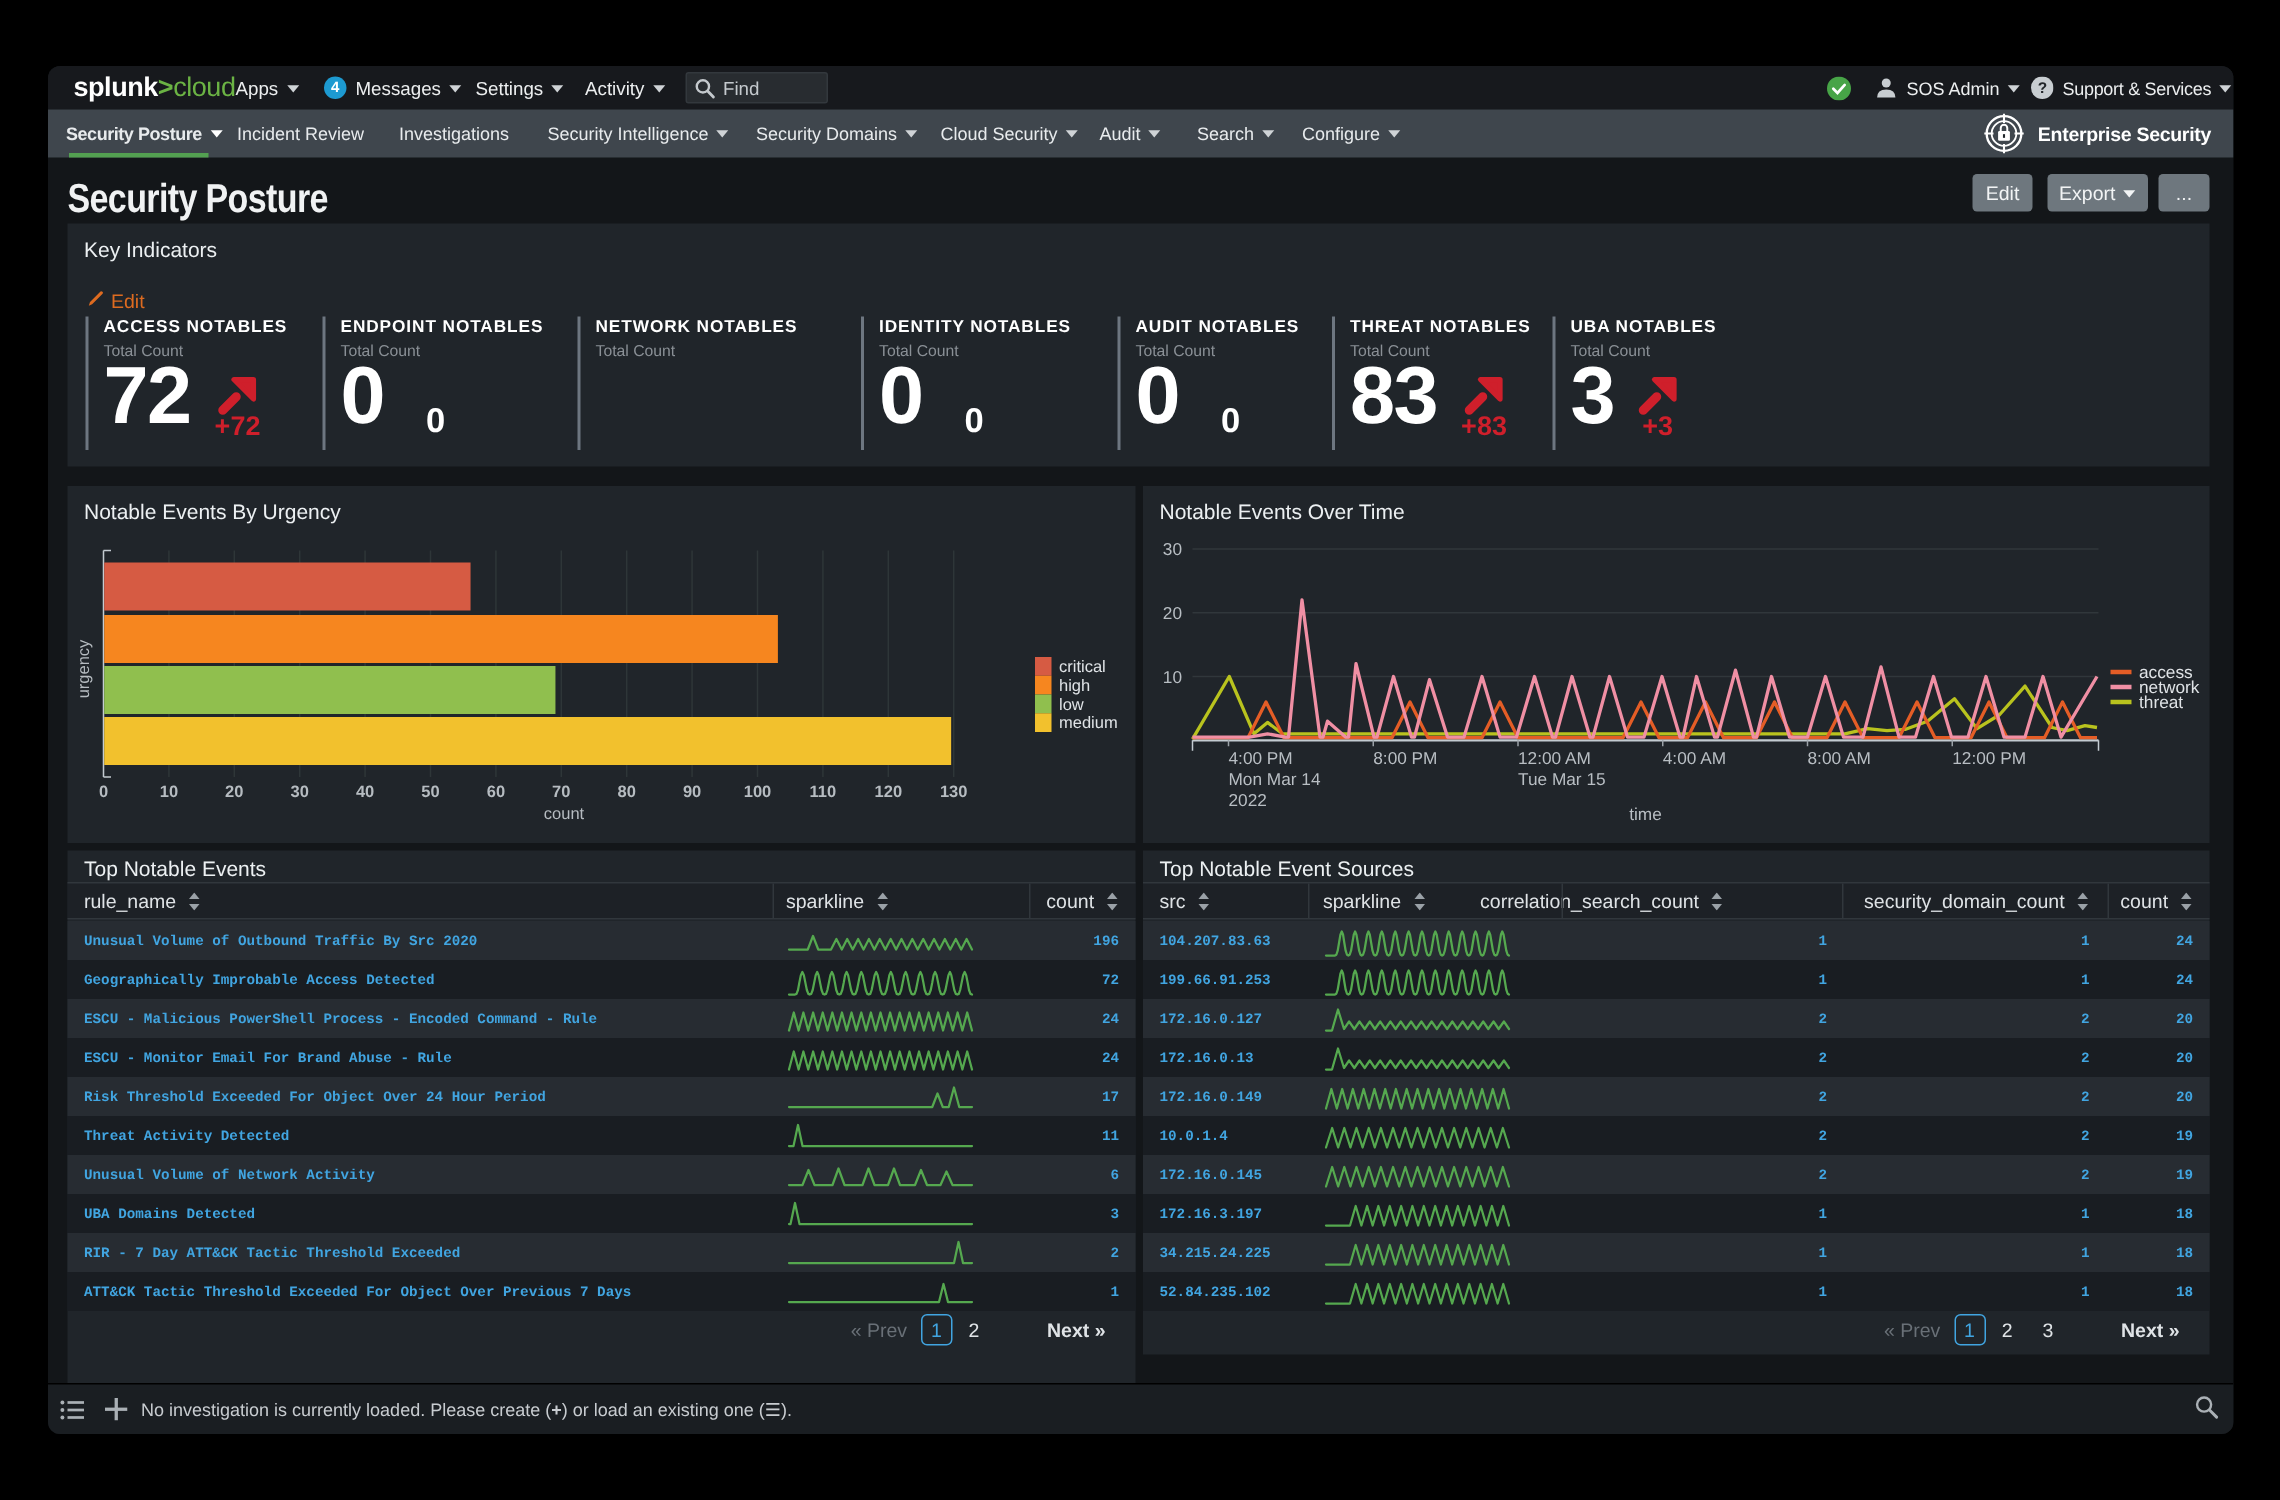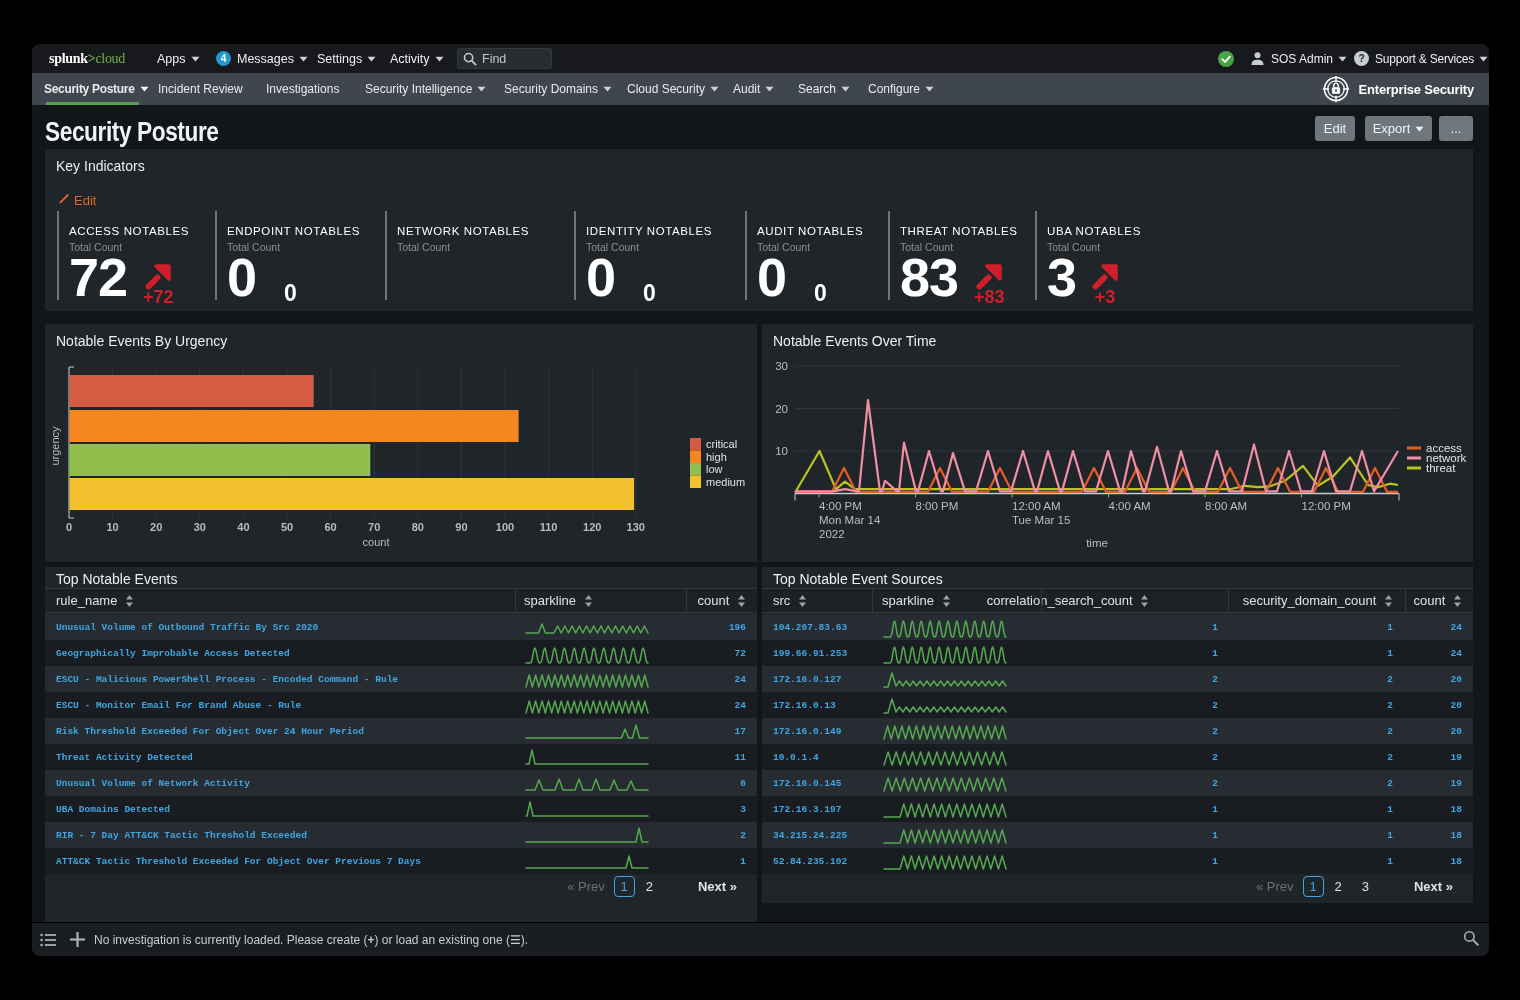--- a/index.html
+++ b/index.html
@@ -1,35 +1,35 @@
 <!DOCTYPE html>
 <html><head><meta charset="utf-8"><style>
 * { margin:0; padding:0; box-sizing:border-box; }
 body { width:1520px; height:1000px; background:#000000; font-family:"Liberation Sans",sans-serif; overflow:hidden; position:relative; }
 .dash { position:absolute; left:32px; top:44px; width:1457px; height:912px; background:#131619; border-radius:8px; overflow:hidden; }
 .topbar { position:absolute; left:0; top:0; width:100%; height:29px; background:#17191d; font-size:12.5px; color:#eceeef; }
 .tb { position:absolute; top:0; height:29px; display:flex; align-items:center; }
-.logo { font-size:14px; font-weight:bold; letter-spacing:-0.3px; color:#fff;font-family:Liberation Serif, serif; }
+.logo { font-size:18px; font-weight:bold; letter-spacing:-0.3px; color:#fff; }
 .logo .gt { color:#6bb344; font-weight:bold; }
 .logo .cloud { color:#6bb344; font-weight:normal; }
 .nav-item { display:flex; align-items:center; color:#eceeef; white-space:nowrap; }
 .badge { width:15px; height:15px; border-radius:50%; background:#1d9ad1; color:#fff; font-size:10px; font-weight:bold; display:flex; align-items:center; justify-content:center; margin-right:6px; }
 .findbox { width:95px; height:21px; background:#282c30; border:1px solid #33383d; border-radius:2px; display:flex; align-items:center; padding-left:5px; color:#c4c9cd; }
 
 .appbar { position:absolute; left:0; top:29px; width:100%; height:32px; background:#3f464d; font-size:12px; color:#e8ebed; }
 .app-item { position:absolute; top:0; display:flex; align-items:center; height:32px; white-space:nowrap; }
 .app-active { font-weight:bold; letter-spacing:-0.3px; }
 .app-active:after { content:''; position:absolute; left:2px; right:10px; bottom:0; height:3px; background:#53a051; }
 .es-right { position:absolute; top:0; height:32px; right:15px; letter-spacing:-0.2px; display:flex; align-items:center; font-size:13px; font-weight:bold; color:#fff; white-space:nowrap; }
 .title { position:absolute; left:13px; top:73px; font-size:27px; font-weight:bold; color:#f0f2f3; letter-spacing:-0.5px; transform:scaleX(0.84); transform-origin:left center; white-space:nowrap; }
 .btn { position:absolute; height:25px; background:#6e777e; border-radius:3px; color:#f2f4f5; font-size:13px; display:flex; align-items:center; justify-content:center; }
 .panel { position:absolute; background:#20252a; }
 .ptitle { position:absolute; left:11px; top:9px; font-size:14px; color:#ecf0f2; }
 .kpi { position:absolute; top:62px; height:89px; border-left:2px solid #6d7680; padding-left:10px; }
-.kpi-label { font-size:11.5px; font-weight:normal; color:#fff; letter-spacing:0.6px; margin-top:14px; }
+.kpi-label { font-size:11.5px; font-weight:bold; color:#fff; letter-spacing:0.6px; margin-top:1px; }
 .kpi-sub { font-size:10.5px; color:#8a9096; margin-top:4px; }
 .kpi-row { display:flex; align-items:flex-end; margin-top:2px; }
 .kpi-num { font-size:54px; font-weight:bold; color:#fff; line-height:0.82; letter-spacing:-1px; }
 .kpi-delta { display:flex; flex-direction:column; align-items:center; margin-left:16px; margin-bottom:-7px; }
 .kpi-plus { font-size:18px; font-weight:bold; color:#cf1f2b; line-height:1; margin-top:-2px; }
 .kpi-zero { font-size:23px; font-weight:bold; color:#fff; margin-left:28px; line-height:1; margin-bottom:-6px; }
 .thead { position:absolute; left:0; width:100%; height:25px; background:#1d2126; border-top:1px solid #31373c; border-bottom:1px solid #31373c; font-size:13px; color:#dfe3e6; }
 .th { position:absolute; top:4px; }
 .vsep { position:absolute; top:0; width:1px; height:100%; background:#31373c; }
 .trow { position:absolute; left:0; width:100%; height:26px; font-family:"Liberation Mono",monospace; font-size:9.5px; font-weight:bold; }

